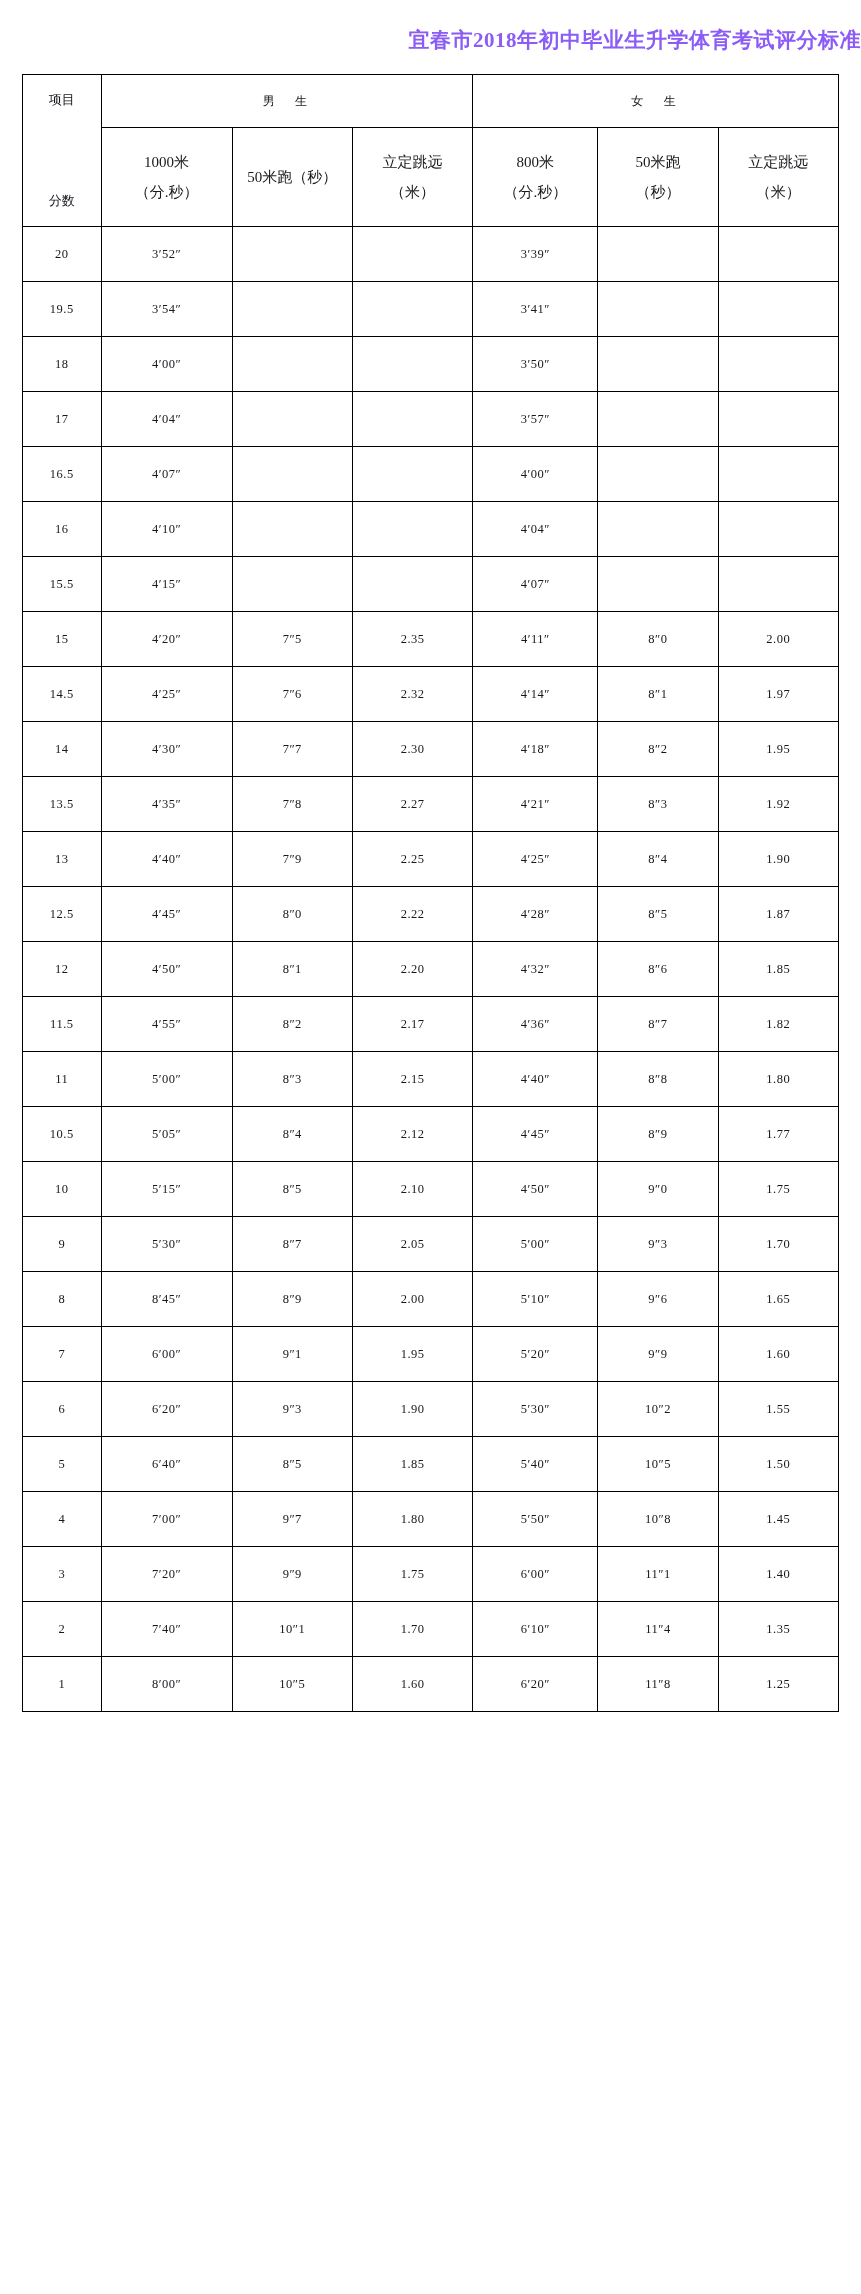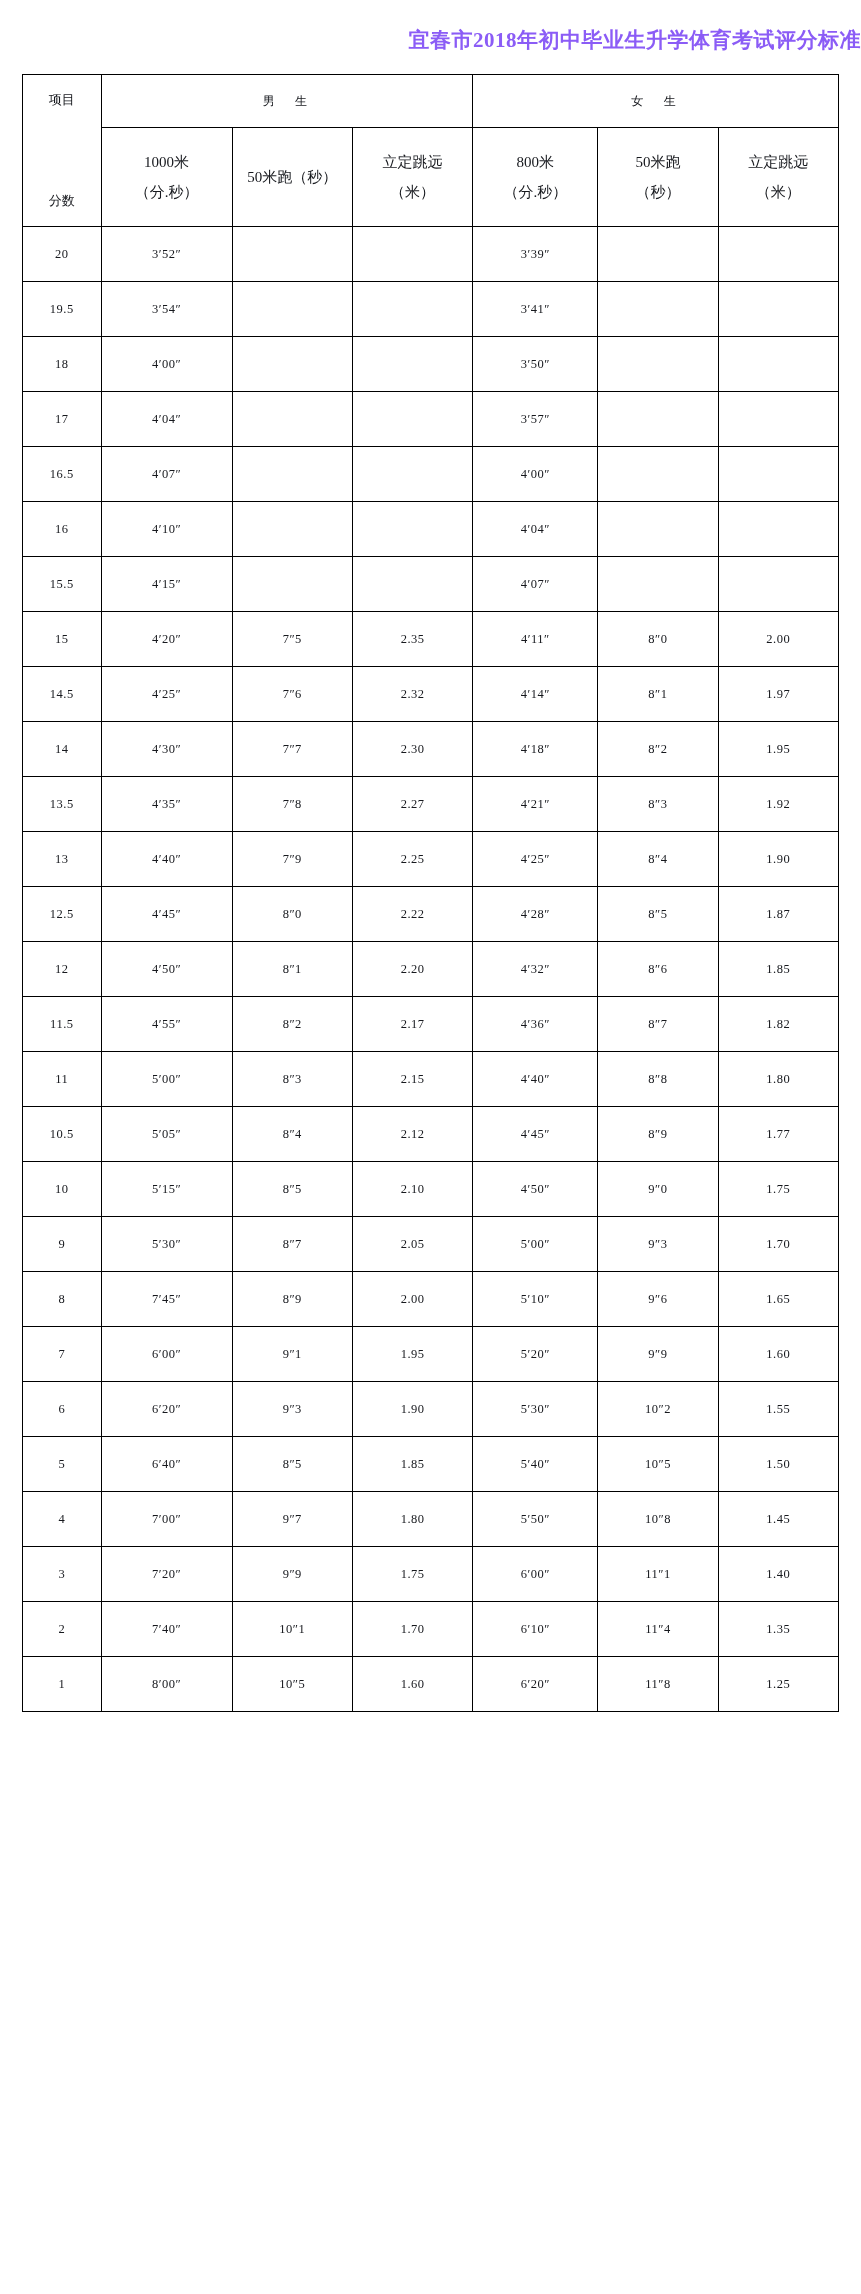--- a/index.html
+++ b/index.html
@@ -336,21 +336,21 @@
             <td>9</td>
             <td>5′30″</td>
             <td>8″7</td>
             <td>2.05</td>
             <td>5′00″</td>
             <td>9″3</td>
             <td>1.70</td>
           </tr>
           <tr>
             <td>8</td>
-            <td>7′45″</td>
+            <td>8′45″</td>
             <td>8″9</td>
             <td>2.00</td>
             <td>5′10″</td>
             <td>9″6</td>
             <td>1.65</td>
           </tr>
           <tr>
             <td>7</td>
             <td>6′00″</td>
             <td>9″1</td>

